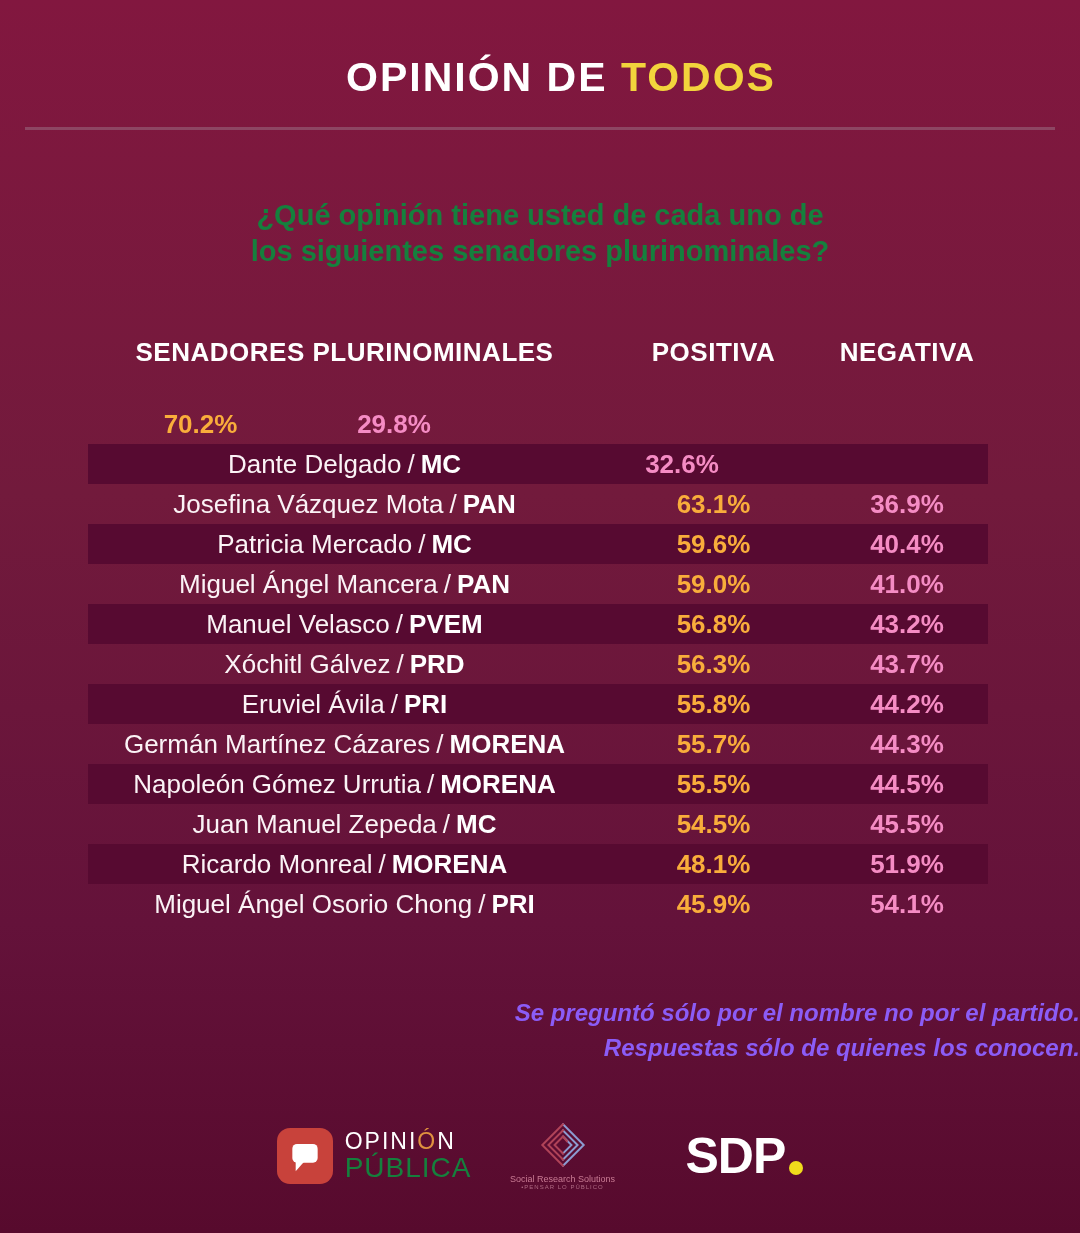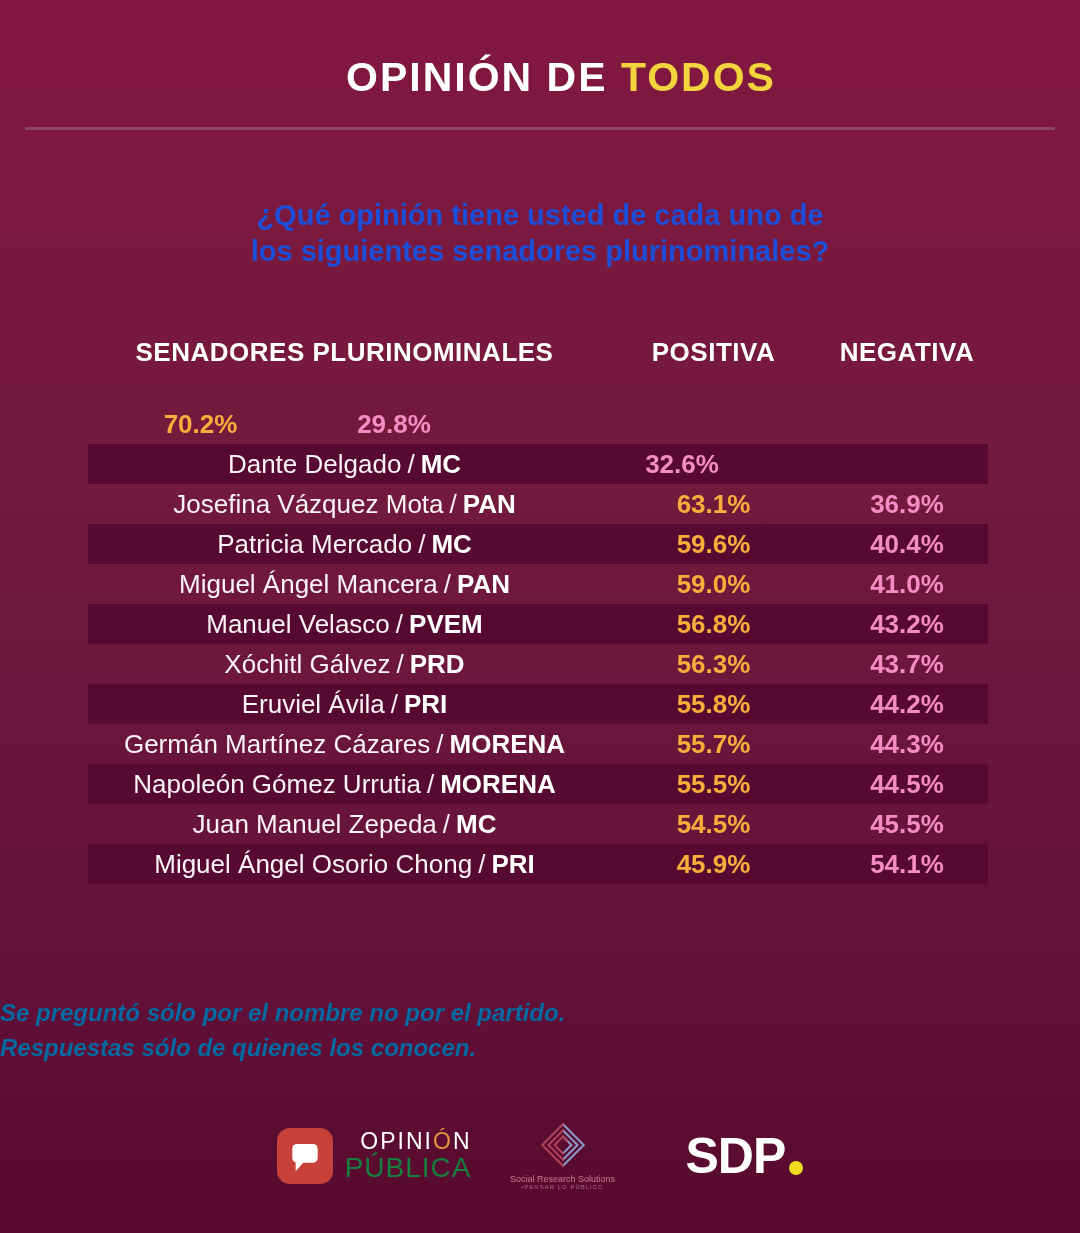--- a/index.html
+++ b/index.html
@@ -8,39 +8,39 @@
     font-family:"Liberation Sans", sans-serif;
     background:linear-gradient(180deg,#82173F 0%, #721A3C 40%, #64123A 75%, #570A2D 100%);
     color:#fff; position:relative; overflow:hidden;
   }
   .title { position:absolute; top:54px; left:0; width:100%; text-align:center;
     font-size:41px; font-weight:800; letter-spacing:2px; color:#fff;margin-left:21px; }
   .title .accent { color:#F2D43C; }
   .divider { position:absolute; top:127px; left:25px; width:1030px; height:3px;
     background:#8D4663; }
   .question { position:absolute; top:197px; left:0; width:100%; text-align:center;
-    font-size:29px; font-weight:700; line-height:36px; color:#1d4ed8; }
+    font-size:29px; font-weight:700; line-height:36px; color:#15803d; }
   .table { position:absolute; left:88px; top:332px; width:900px; }
   .thead { display:flex; height:40px; align-items:center; margin-bottom:32px; }
   .thead > div { font-size:26px; font-weight:800; letter-spacing:0.5px; text-align:center; color:#fff; }
   .col-name { width:57%; }
   .col-pos  { width:25%; }
   .col-neg  { width:18%; }
   .row { display:flex; height:40px; align-items:center; }
   .row:nth-child(even) { background:#570A31; }
   .cell { text-align:center; font-size:26px; }
   .cell.name { width:57%; color:#FBF3F6; font-weight:400; }
   .cell.name .sep { font-weight:300; margin:0 6px; color:#FBF3F6; }
   .cell.name .party { font-weight:700; color:#FFFFFF; }
   .cell.pos { width:25%; color:#F9AD3B; font-weight:700; }
   .cell.neg { width:18%; color:#F58CC4; font-weight:700; }
-  .footnote { position:absolute; top:995px; left:0; width:100%; text-align:left;
-    font-size:24px; font-weight:700; font-style:italic; line-height:35px; color:#0369a1; }
+  .footnote { position:absolute; top:995px; left:0; width:100%; text-align:right;
+    font-size:24px; font-weight:700; font-style:italic; line-height:35px; color:#8b5cf6; }
   .logos { position:absolute; top:1122px; left:0; width:100%;
-    display:flex; justify-content:center; align-items:center; gap:36px;text-align:right; }
+    display:flex; justify-content:center; align-items:center; gap:36px; }
   .logo-op { display:flex; align-items:center; gap:12px; }
   .op-badge { width:56px; height:56px; background:#C8423B; border-radius:13px;
     display:flex; align-items:center; justify-content:center; }
   .op-text { display:flex; flex-direction:column; line-height:1.05; }
   .op-line1 { font-size:23px; font-weight:300; letter-spacing:2px; color:#fff; }
   .op-line1 .o-accent { color:#E0923F; }
   .op-line2 { font-size:28px; font-weight:400; letter-spacing:1px; color:#15803d; }
   .logo-srs { display:flex; flex-direction:column; align-items:center; width:110px; }
   .srs-name { font-size:9px; color:#C97B94; margin-top:6px; white-space:nowrap; }
   .srs-tag { font-size:6px; color:#B06A84; letter-spacing:1px; white-space:nowrap; }
@@ -120,20 +120,25 @@
       <div class="cell name"><span>Napoleón Gómez Urrutia</span><span class="sep">/</span><span class="party">MORENA</span></div>
       <div class="cell pos">55.5%</div>
       <div class="cell neg">44.5%</div>
     </div>
     <div class="row">
       <div class="cell name"><span>Juan Manuel Zepeda</span><span class="sep">/</span><span class="party">MC</span></div>
       <div class="cell pos">54.5%</div>
       <div class="cell neg">45.5%</div>
     </div>
     <div class="row">
+      <div class="cell name"><span>Ricardo Monreal</span><span class="sep">/</span><span class="party">MORENA</span></div>
+      <div class="cell pos">48.1%</div>
+      <div class="cell neg">51.9%</div>
+    </div>
+    <div class="row">
       <div class="cell name"><span>Miguel Ángel Osorio Chong</span><span class="sep">/</span><span class="party">PRI</span></div>
       <div class="cell pos">45.9%</div>
       <div class="cell neg">54.1%</div>
     </div>
 
   </div>
 </div>
 
 <div class="footnote">
   <div>Se preguntó sólo por el nombre no por el partido.</div>

